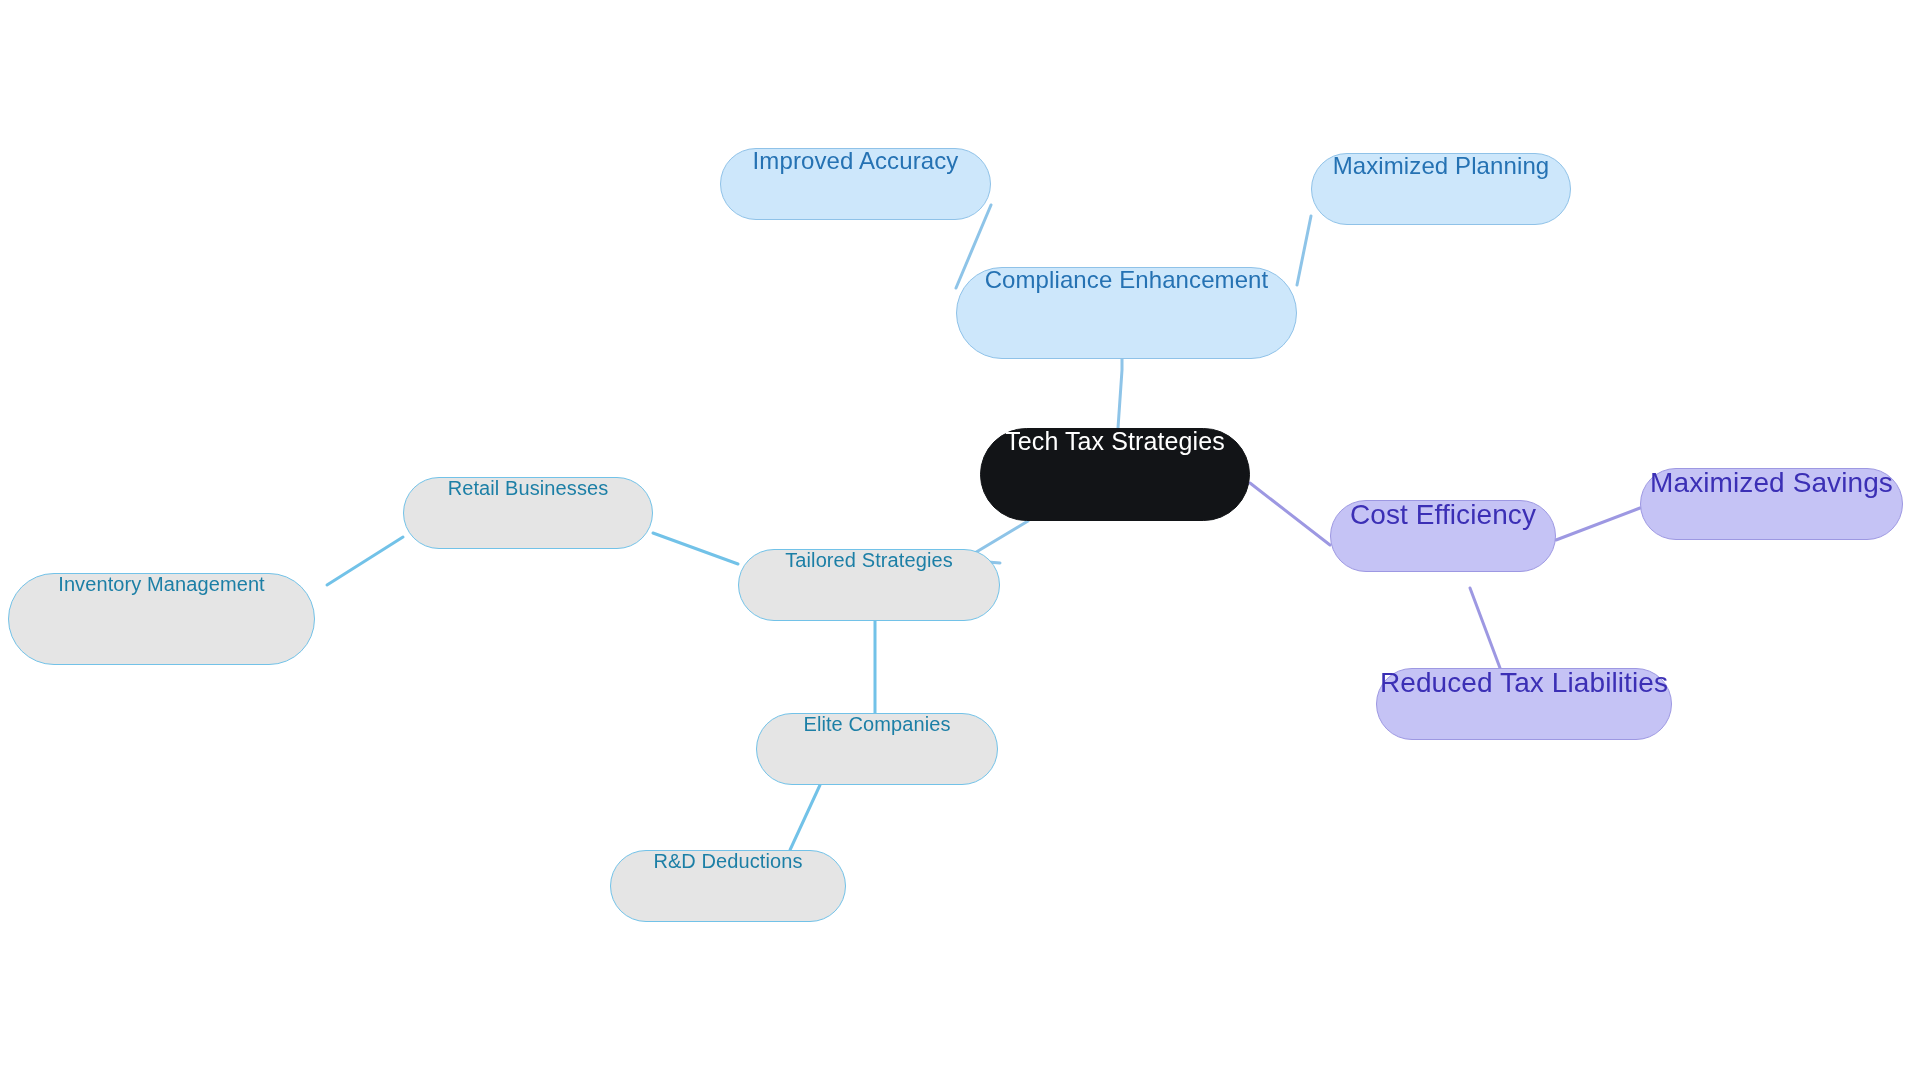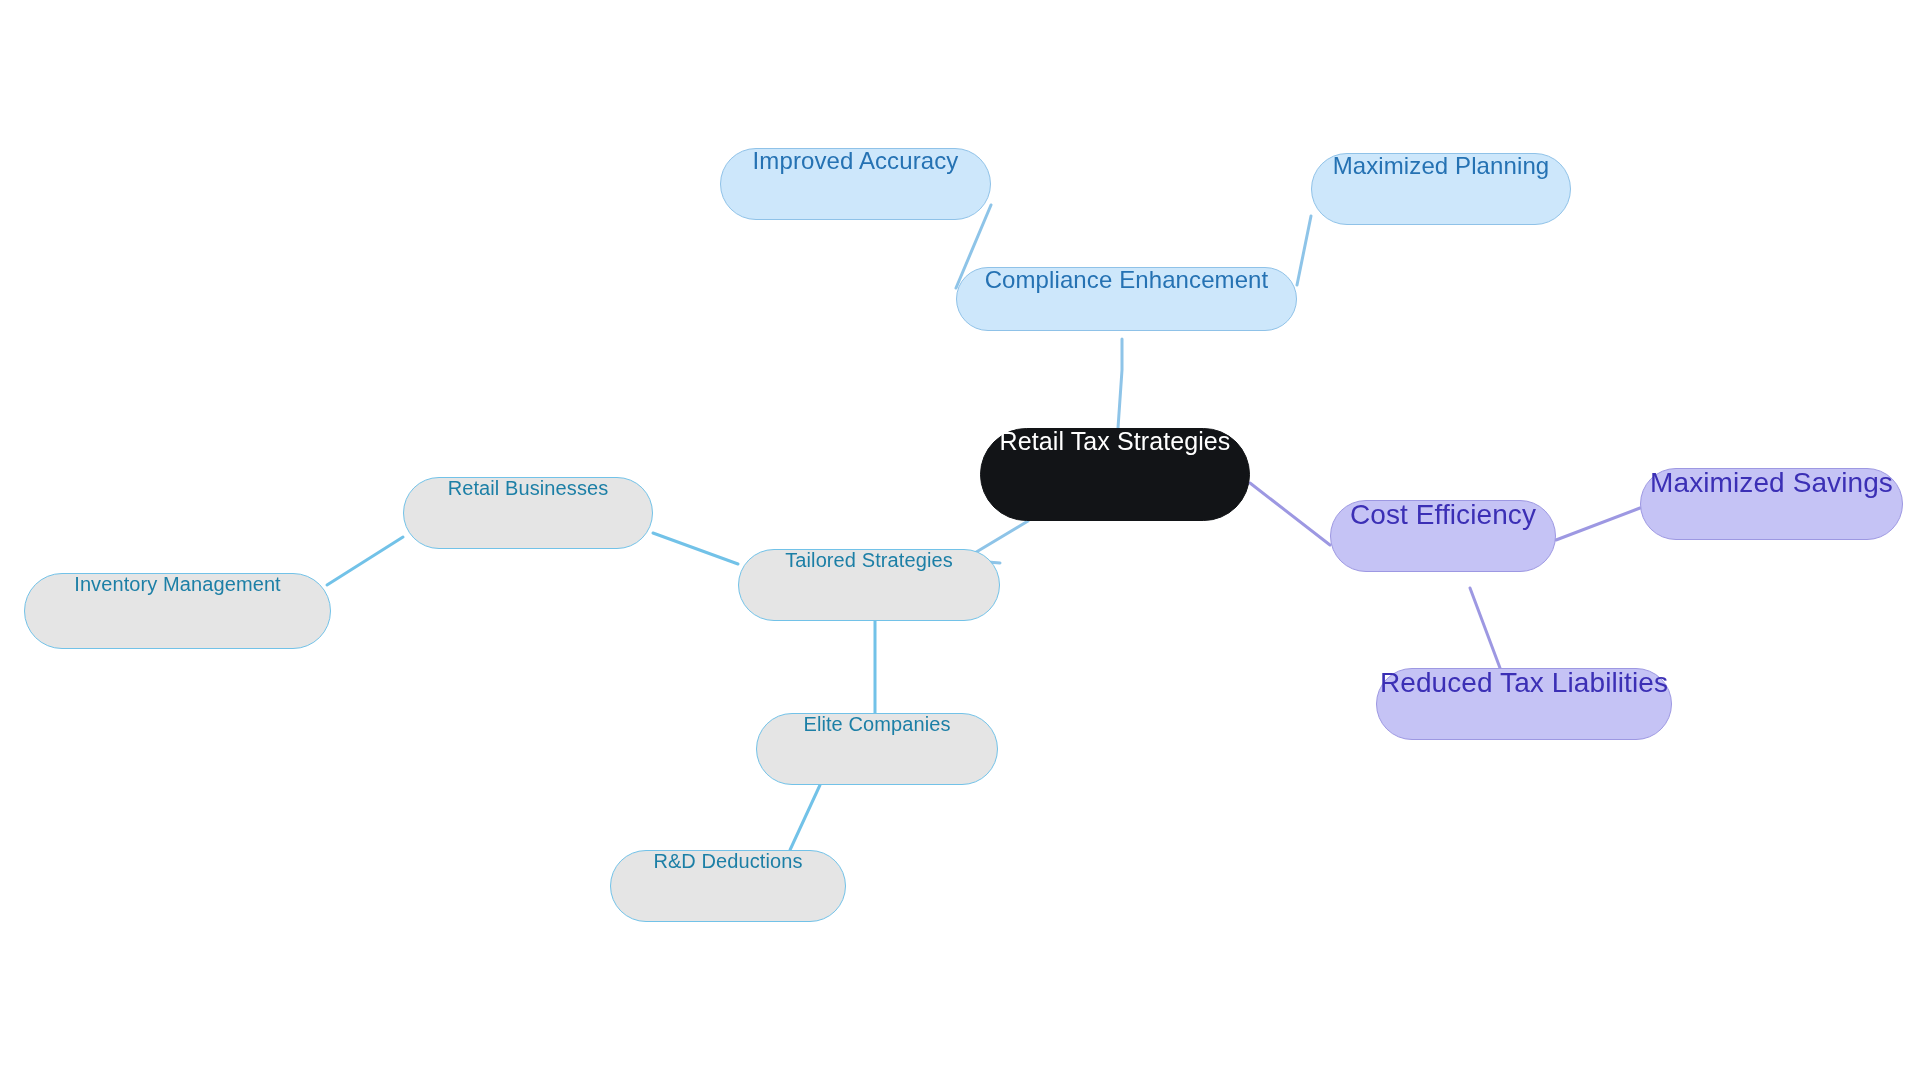--- a/index.html
+++ b/index.html
@@ -87,38 +87,38 @@
         <path d="M 875 621 L 875 713" stroke="#72c2e8"></path>
         <path d="M 820 785 L 790 850" stroke="#72c2e8"></path>
         <path d="M 1250 483 L 1330 545" stroke="#9d98e2"></path>
         <path d="M 1556 540 L 1640 508" stroke="#9d98e2"></path>
         <path d="M 1470 588 L 1500 668" stroke="#9d98e2"></path>
       </g>
   </svg>
 
   <div id="node-layer">
       <div class="node n-root" style="left: 980px; top: 428px; width: 270px; height: 93px;">
-        <span class="node-label">Retail Tax Strategies</span>
+        <span class="node-label">Tech Tax Strategies</span>
       </div>
-      <div class="node n-pale" style="left: 956px; top: 267px; width: 341px; height: 64px;">
+      <div class="node n-pale" style="left: 956px; top: 267px; width: 341px; height: 92px;">
         <span class="node-label">Compliance Enhancement</span>
       </div>
       <div class="node n-pale" style="left: 720px; top: 148px; width: 271px; height: 72px;">
         <span class="node-label">Improved Accuracy</span>
       </div>
       <div class="node n-pale" style="left: 1311px; top: 153px; width: 260px; height: 72px;">
         <span class="node-label">Maximized Planning</span>
       </div>
       <div class="node n-sky" style="left: 738px; top: 549px; width: 262px; height: 72px;">
         <span class="node-label">Tailored Strategies</span>
       </div>
       <div class="node n-sky" style="left: 403px; top: 477px; width: 250px; height: 72px;">
         <span class="node-label">Retail Businesses</span>
       </div>
-      <div class="node n-sky" style="left: 24px; top: 573px; width: 307px; height: 76px;">
+      <div class="node n-sky" style="left: 8px; top: 573px; width: 307px; height: 92px;">
         <span class="node-label">Inventory Management</span>
       </div>
       <div class="node n-sky" style="left: 756px; top: 713px; width: 242px; height: 72px;">
         <span class="node-label">Elite Companies</span>
       </div>
       <div class="node n-sky" style="left: 610px; top: 850px; width: 236px; height: 72px;">
         <span class="node-label">R&amp;D Deductions</span>
       </div>
       <div class="node n-violet" style="left: 1330px; top: 500px; width: 226px; height: 72px;">
         <span class="node-label">Cost Efficiency</span>

